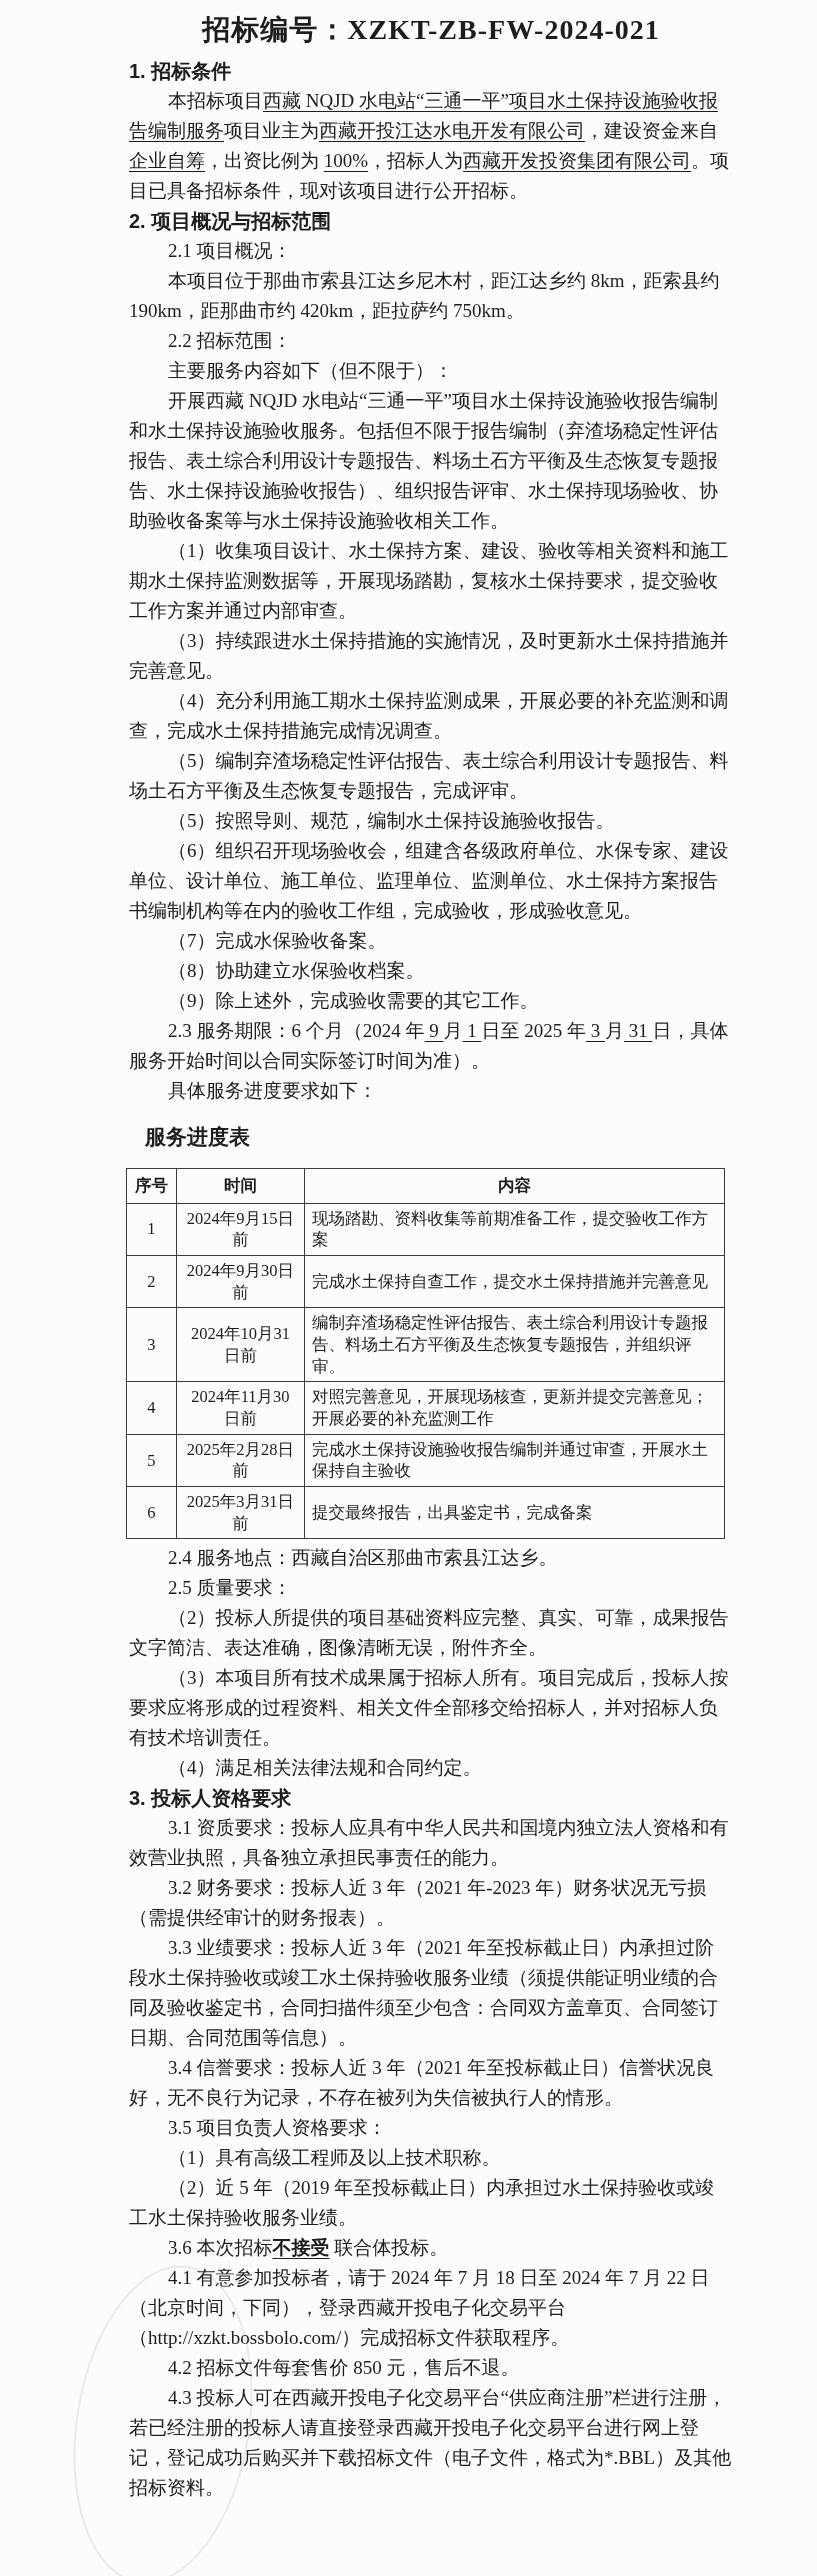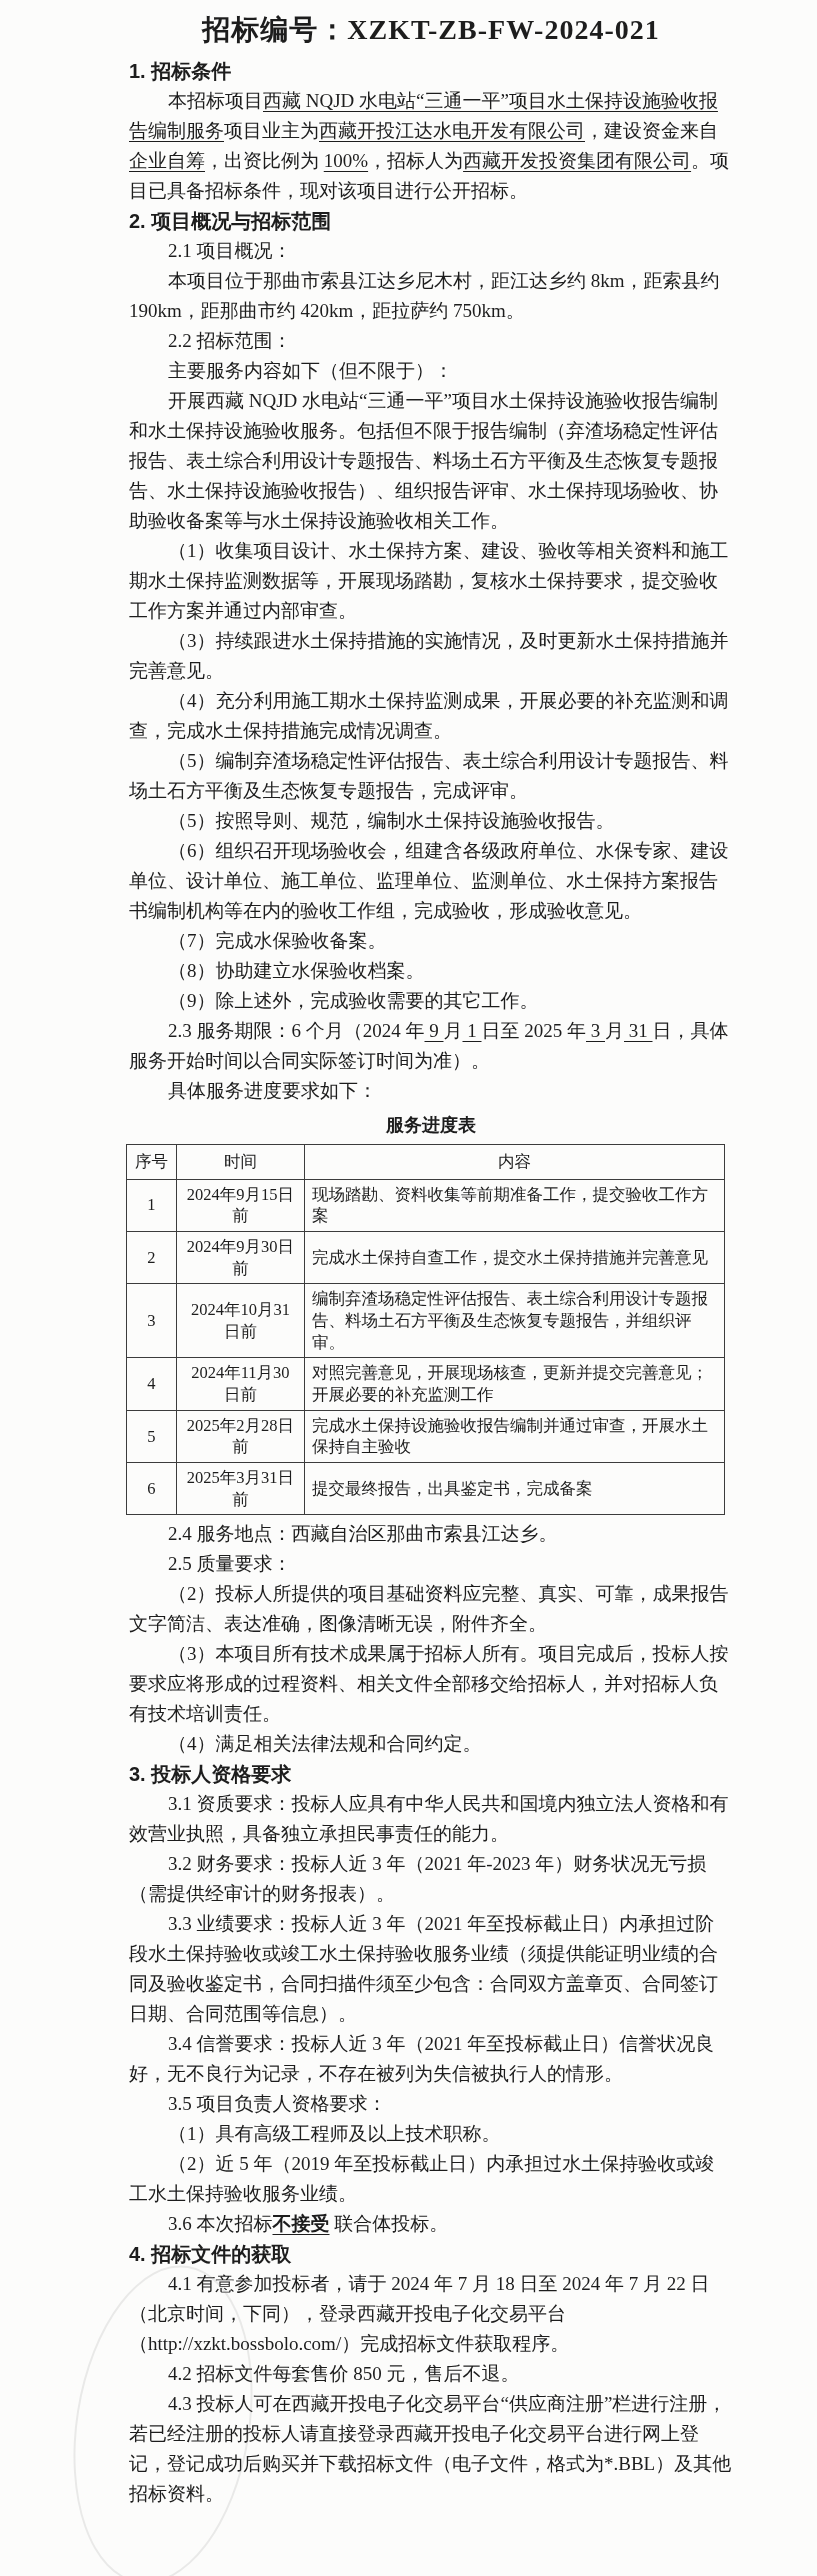--- a/index.html
+++ b/index.html
@@ -13,27 +13,27 @@
     font-size:28px; font-weight:700; text-align:center;
     line-height:34px; margin:0 0 8.2px 0; letter-spacing:1px;
   }
   .h {
     font-family:"Liberation Sans","DejaVu Sans",sans-serif;
     font-weight:700; font-size:20px; line-height:30px; margin:0;
   }
   .para { margin:0; font-size:19px; line-height:30px; text-indent:39px; }
   .u { text-decoration:underline; text-underline-offset:3.6px; text-decoration-thickness:1px; }
   .b { font-weight:700; }
-  .table-title { font-size:18px; font-weight:700; line-height:30px; text-align:center; margin:4px; }
+  .table-title { font-size:21px; font-weight:700; line-height:30px; margin:16px; }
   .svc-table {
     border-collapse:collapse; width:598px; margin:3.1px 0 4.1px -3.1px;
     font-size:16.5px; table-layout:fixed;
   }
   .svc-table th, .svc-table td { border:1.5px solid #3c3c3c; padding:4.1px 7.2px; line-height:21.6px; }
-  .svc-table th { font-weight:400; text-align:center; padding:6.2px 4.1px; }
+  .svc-table th { font-weight:700; text-align:center; padding:6.2px 4.1px; }
   .td-no, .td-time { text-align:center; }
   .td-content { text-align:left; }
   .ghost-stamp {
     position:absolute; left:76px; top:2264px; width:170px; height:317px;
     border:2.1px solid rgba(125,125,125,0.15); border-radius:50%;
     transform:rotate(9deg);
   }
 </style>
 </head>
 <body>
@@ -116,21 +116,20 @@
       <p class="para">（4）满足相关法律法规和合同约定。</p>
       <div class="h">3. 投标人资格要求</div>
       <p class="para">3.1 资质要求：投标人应具有中华人民共和国境内独立法人资格和有效营业执照，具备独立承担民事责任的能力。</p>
       <p class="para">3.2 财务要求：投标人近 3 年（2021 年-2023 年）财务状况无亏损（需提供经审计的财务报表）。</p>
       <p class="para">3.3 业绩要求：投标人近 3 年（2021 年至投标截止日）内承担过阶段水土保持验收或竣工水土保持验收服务业绩（须提供能证明业绩的合同及验收鉴定书，合同扫描件须至少包含：合同双方盖章页、合同签订日期、合同范围等信息）。</p>
       <p class="para">3.4 信誉要求：投标人近 3 年（2021 年至投标截止日）信誉状况良好，无不良行为记录，不存在被列为失信被执行人的情形。</p>
       <p class="para">3.5 项目负责人资格要求：</p>
       <p class="para">（1）具有高级工程师及以上技术职称。</p>
       <p class="para">（2）近 5 年（2019 年至投标截止日）内承担过水土保持验收或竣工水土保持验收服务业绩。</p>
       <p class="para"><span>3.6 本次招标</span><span class="u b">不接受</span><span> 联合体投标。</span></p>
-      <div class="h">4. 招标文件的获取</div>
       <p class="para">4.1 有意参加投标者，请于 2024 年 7 月 18 日至 2024 年 7 月 22 日（北京时间，下同），登录西藏开投电子化交易平台（http://xzkt.bossbolo.com/）完成招标文件获取程序。</p>
       <p class="para">4.2 招标文件每套售价 850 元，售后不退。</p>
       <p class="para">4.3 投标人可在西藏开投电子化交易平台“供应商注册”栏进行注册，若已经注册的投标人请直接登录西藏开投电子化交易平台进行网上登记，登记成功后购买并下载招标文件（电子文件，格式为*.BBL）及其他招标资料。</p>
     </div>
 
   <div class="ghost-stamp"></div>
 
 </div>
 
 

